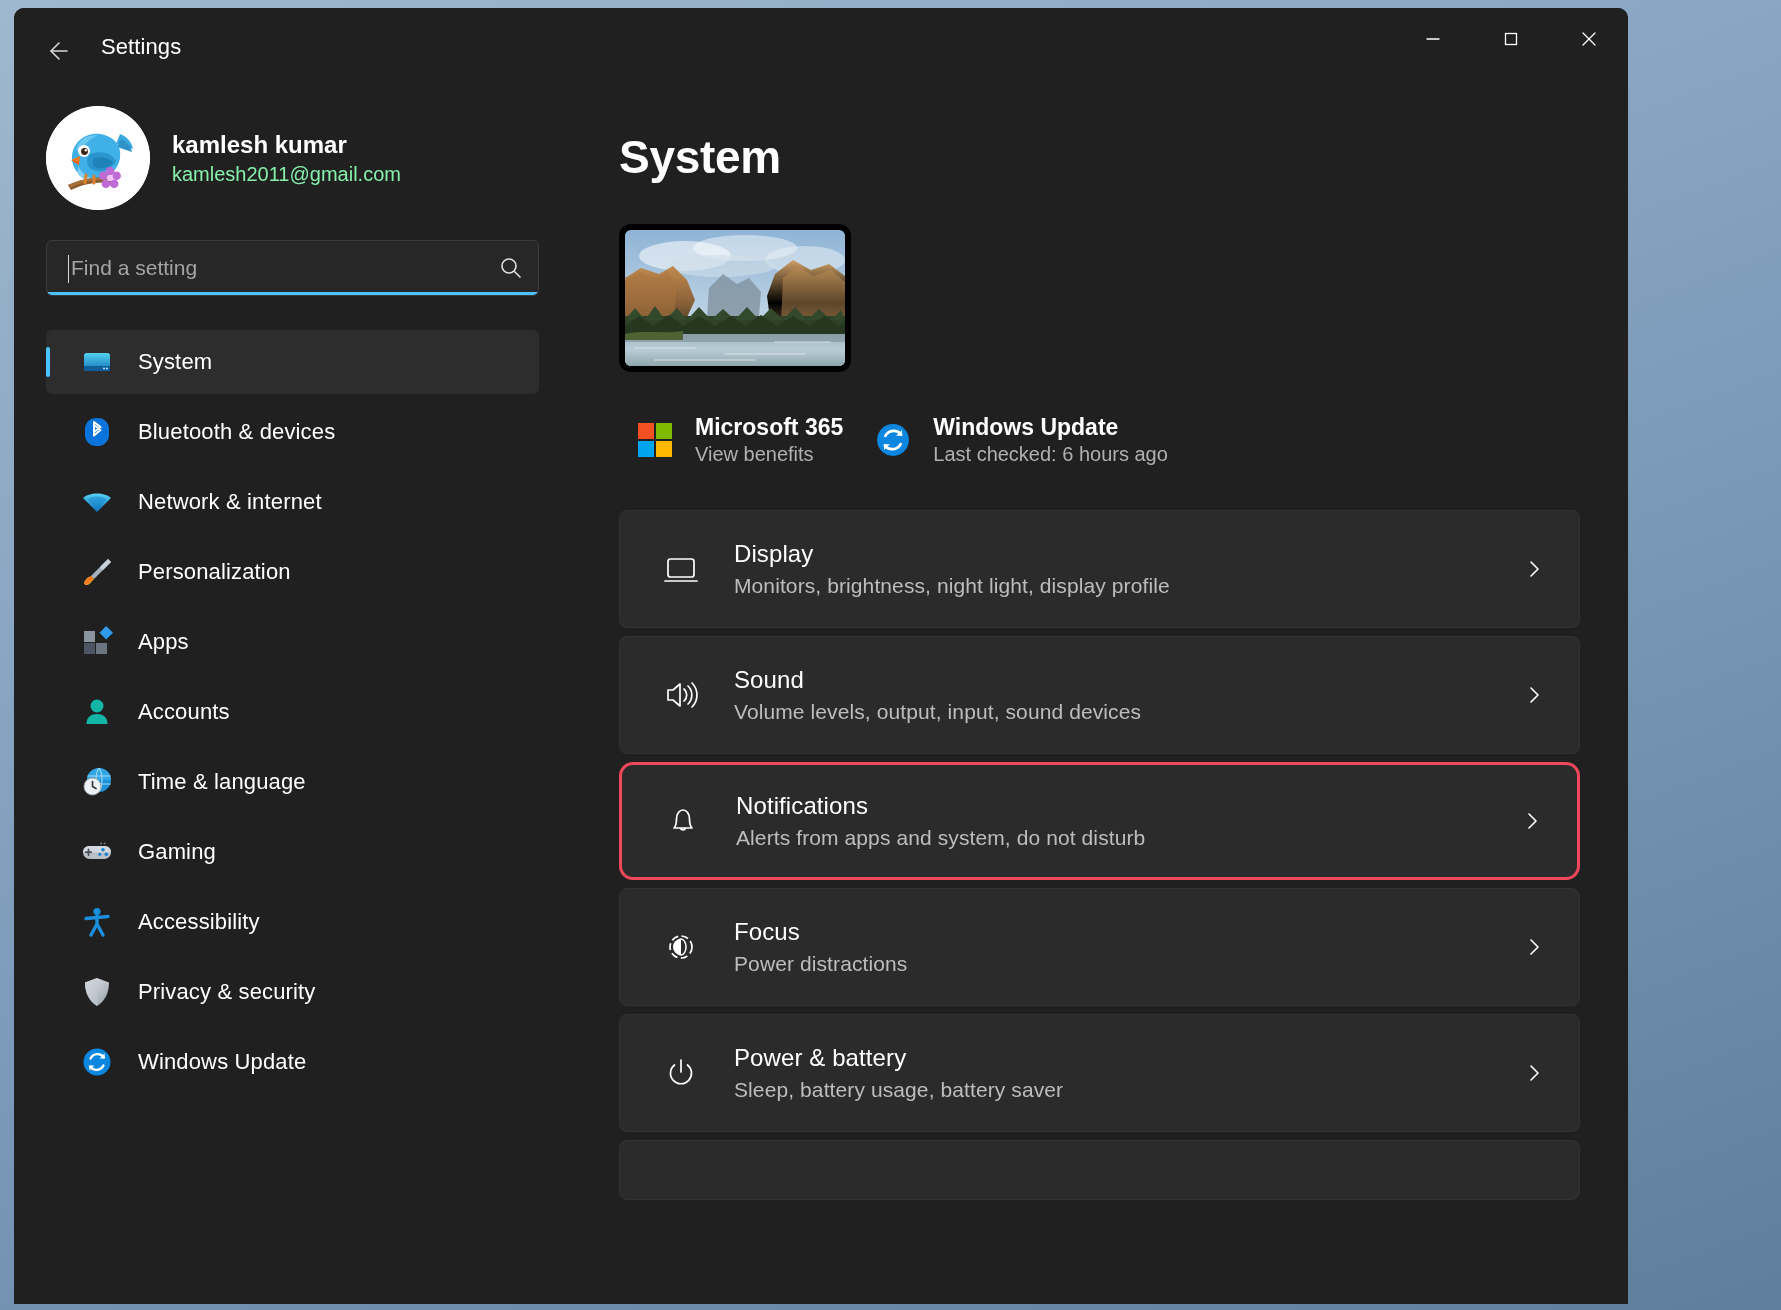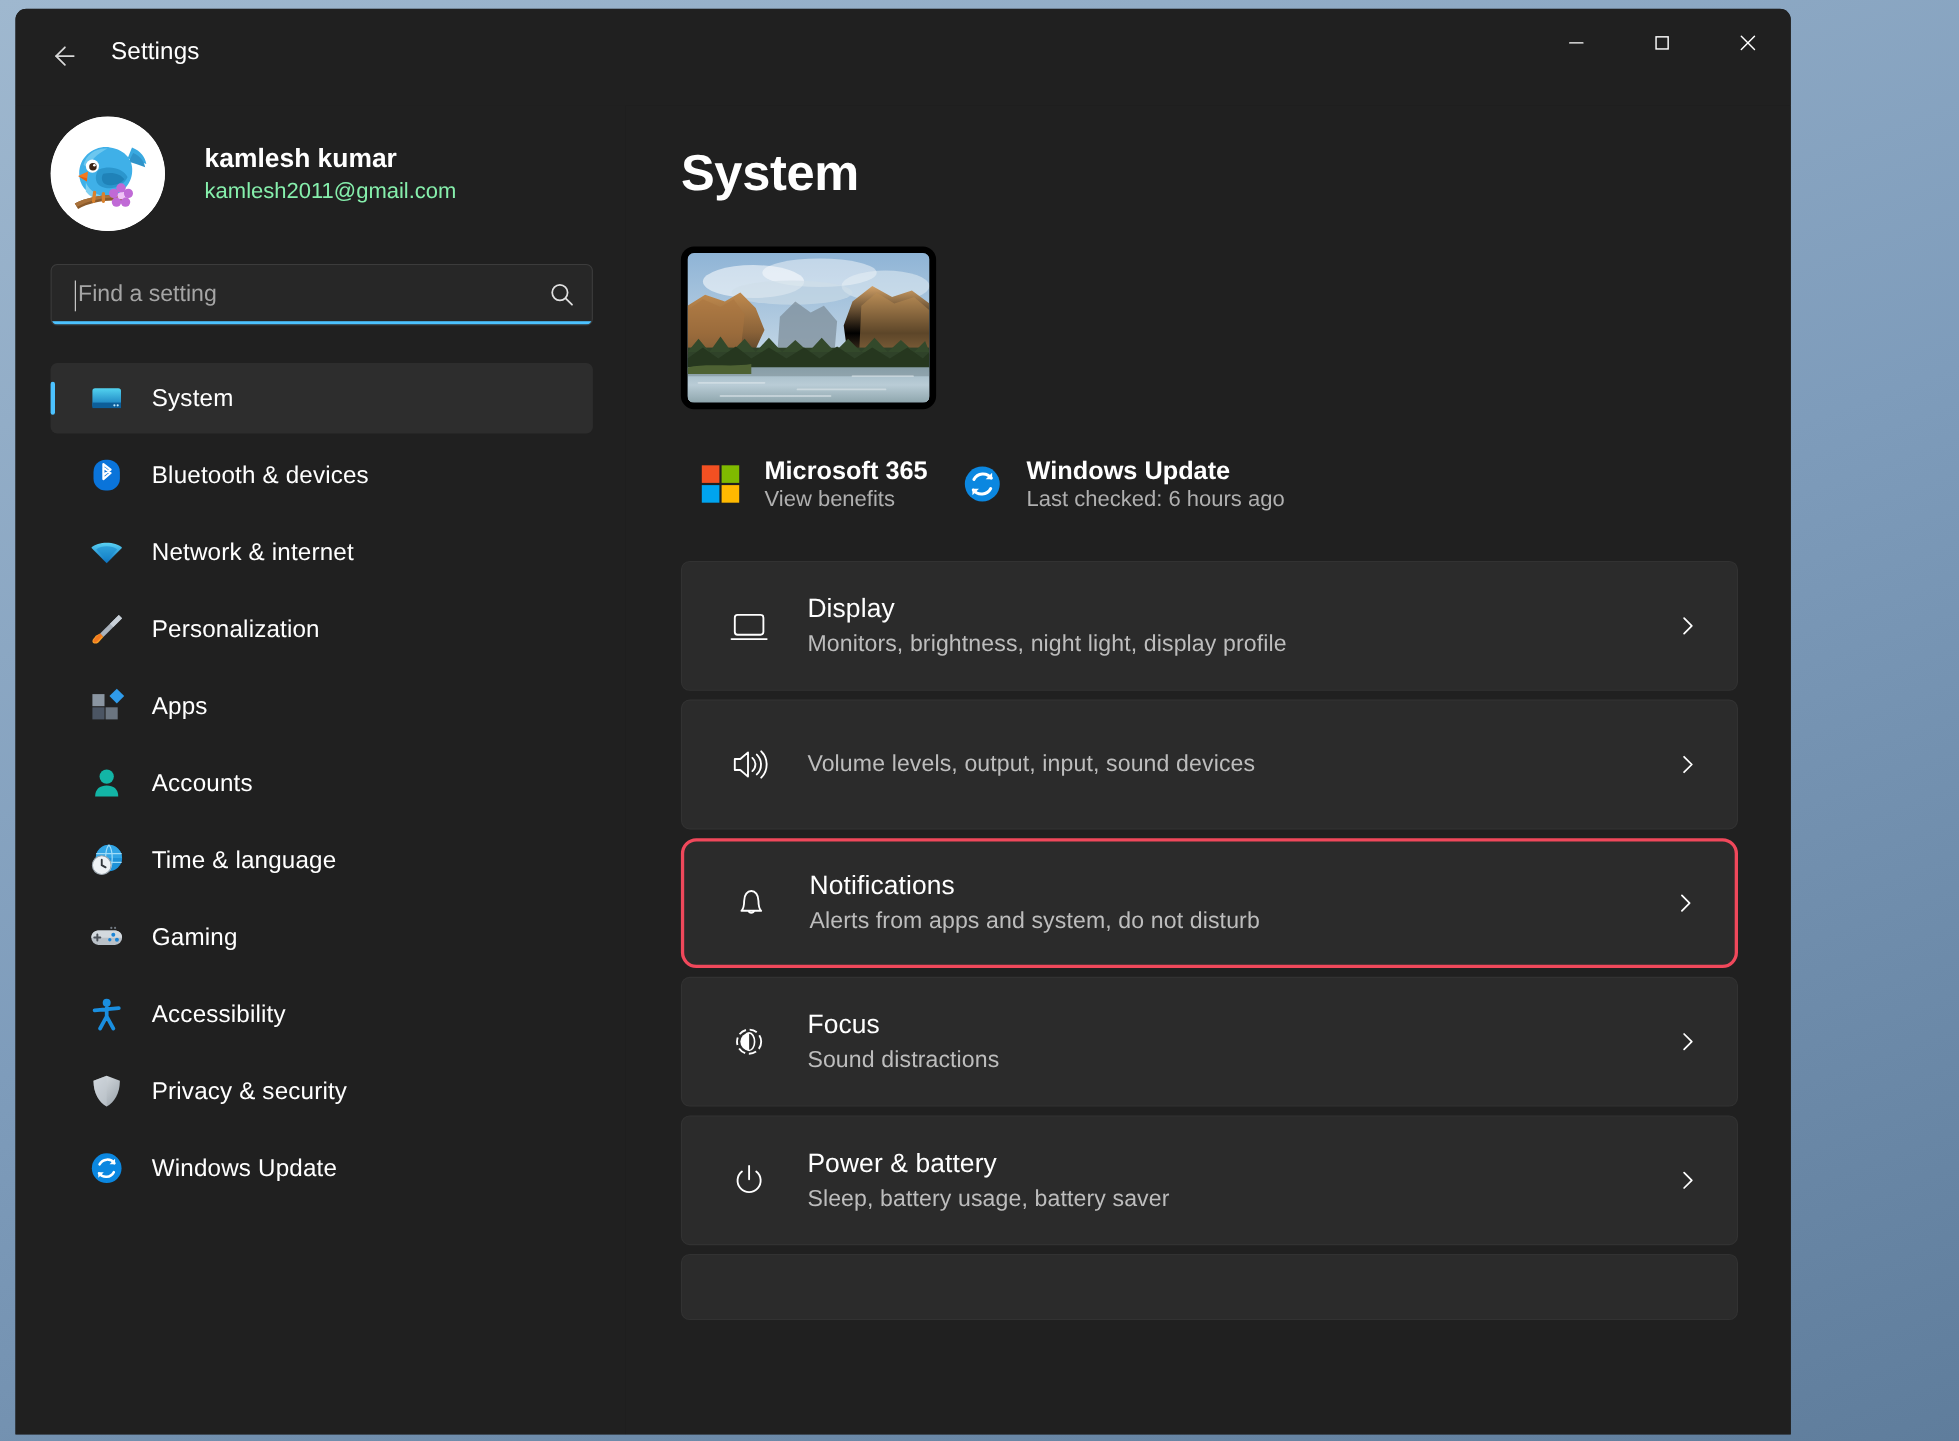--- a/index.html
+++ b/index.html
@@ -85,21 +85,21 @@
     width: 555px;
     flex: 0 0 555px;
     padding-left: 32px;
     padding-right: 30px;
     background: #202020;
   }
 
   .account {
     display: flex;
     align-items: center;
-    gap: 36px;
+    gap: 22px;
     margin-top: 10px;
     margin-bottom: 30px;
     cursor: pointer;
   }
   .avatar {
     width: 104px; height: 104px;
     border-radius: 50%;
     background: #ffffff;
     overflow: hidden;
     flex: 0 0 104px;
@@ -665,20 +665,21 @@
           <div class="card">
             <span class="card-ico">
               <svg width="44" height="44" viewBox="0 0 44 44">
                 <path d="M9 17 L14 17 L21 11 L21 33 L14 27 L9 27 Z" fill="none" stroke="#ffffff" stroke-width="1.7" stroke-linejoin="round"></path>
                 <path d="M25 16 A8 8 0 0 1 25 28" fill="none" stroke="#ffffff" stroke-width="1.7" stroke-linecap="round"></path>
                 <path d="M29 13 A12.5 12.5 0 0 1 29 31" fill="none" stroke="#ffffff" stroke-width="1.7" stroke-linecap="round"></path>
                 <path d="M33 10 A17 17 0 0 1 33 34" fill="none" stroke="#ffffff" stroke-width="1.7" stroke-linecap="round"></path>
               </svg>
             </span>
             <span class="card-text">
+              <span class="card-title">Sound</span>
               <span class="card-sub">Volume levels, output, input, sound devices</span>
             </span>
             <span class="card-chevron">
               <svg width="24" height="24" viewBox="0 0 24 24">
                 <path d="M9 5 L16 12 L9 19" fill="none" stroke="#ffffff" stroke-width="1.6" stroke-linecap="round" stroke-linejoin="round"></path>
               </svg>
             </span>
           </div>
 
           <div class="card highlight">
@@ -703,21 +704,21 @@
           <div class="card">
             <span class="card-ico">
               <svg width="44" height="44" viewBox="0 0 44 44">
                 <circle cx="22" cy="22" r="11" fill="none" stroke="#ffffff" stroke-width="1.7" stroke-dasharray="7 3.4"></circle>
                 <path d="M22 14 A8 8 0 0 0 22 30 Z" fill="#ffffff"></path>
                 <ellipse cx="22" cy="22" rx="5" ry="8" fill="none" stroke="#ffffff" stroke-width="1.5"></ellipse>
               </svg>
             </span>
             <span class="card-text">
               <span class="card-title">Focus</span>
-              <span class="card-sub">Sound distractions</span>
+              <span class="card-sub">Power distractions</span>
             </span>
             <span class="card-chevron">
               <svg width="24" height="24" viewBox="0 0 24 24">
                 <path d="M9 5 L16 12 L9 19" fill="none" stroke="#ffffff" stroke-width="1.6" stroke-linecap="round" stroke-linejoin="round"></path>
               </svg>
             </span>
           </div>
 
           <div class="card">
             <span class="card-ico">

